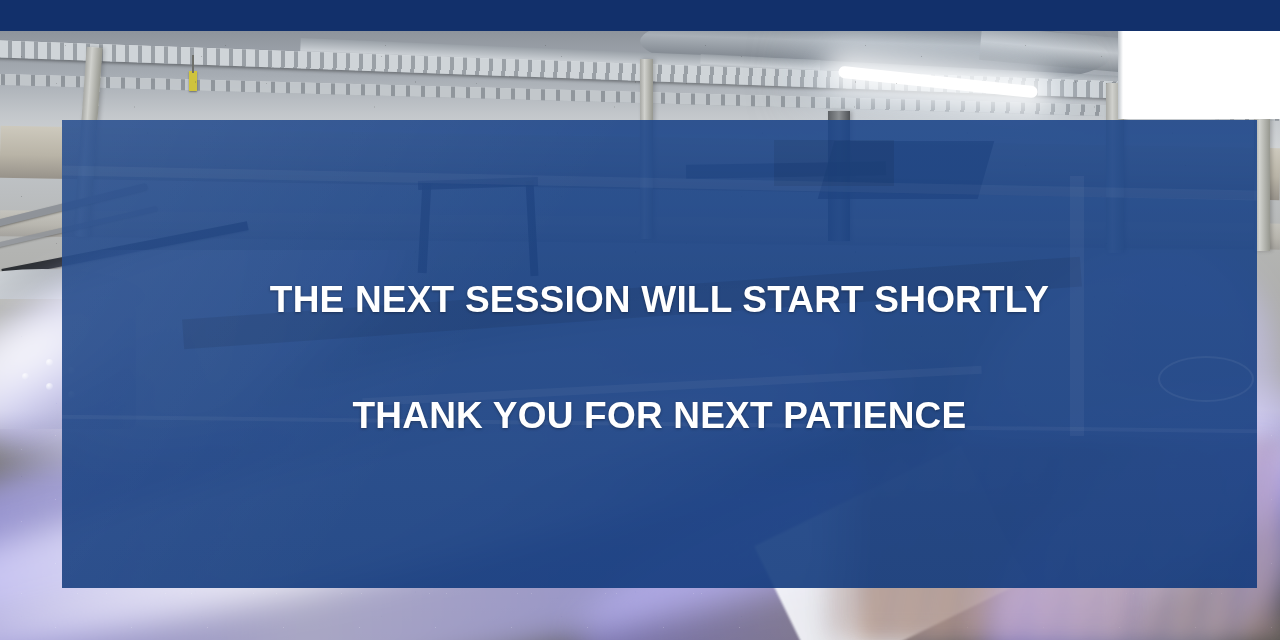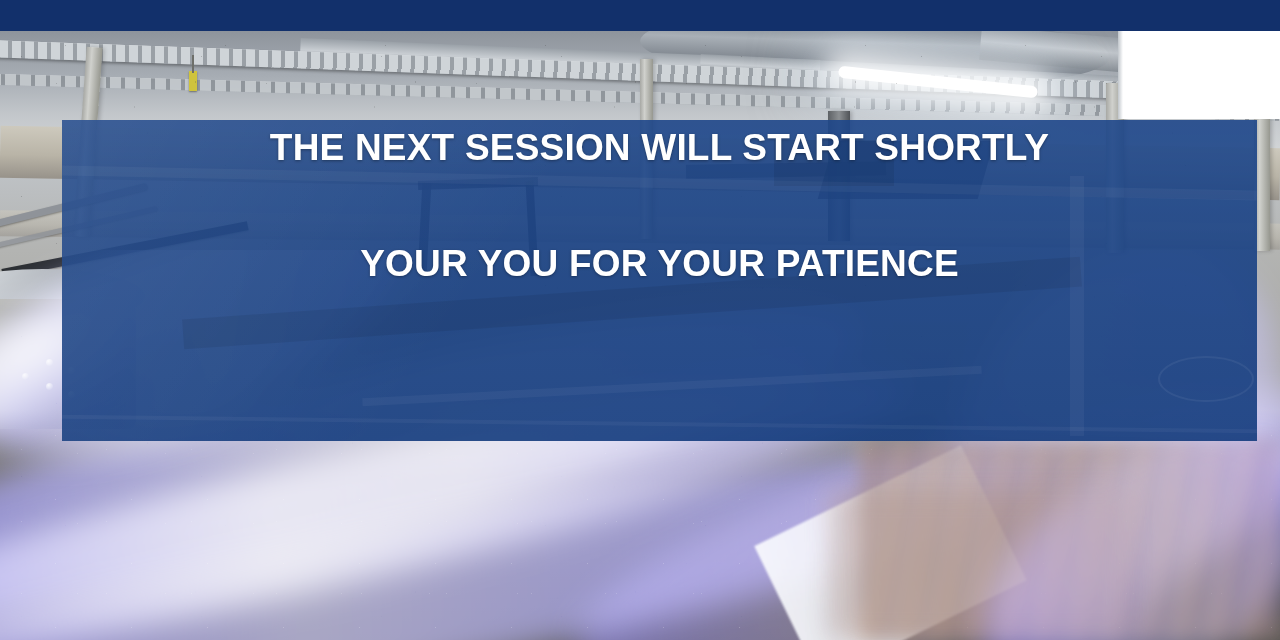--- a/index.html
+++ b/index.html
@@ -297,26 +297,26 @@
     position: absolute;
     left: 0; top: 0;
     width: 5px; height: 100%;
     background: linear-gradient(to right, rgba(140,150,160,.55), rgba(255,255,255,0));
   }
 
   
   .panel {
     position: absolute;
     left: 62px; top: 120px;
-    width: 1195px; height: 321px;
+    width: 1195px; height: 468px;
     background: rgba(21,63,133,.90);
     z-index: 30;
     display: flex;
     flex-direction: column;
-    justify-content: flex-start;
+    justify-content: center;
     align-items: center;
   }
   .panel-sheen {
     position: absolute;
     inset: 0;
     pointer-events: none;
     background:
       linear-gradient(125deg, rgba(255,255,255,.07) 0%, rgba(255,255,255,0) 38%),
       linear-gradient(to bottom, rgba(255,255,255,.035) 0%, rgba(0,0,0,.05) 100%);
   }
@@ -449,20 +449,20 @@
     <div class="ghost" style="left:0; top:58px; width:100%; height:10px; transform:rotate(1.2deg);"></div>
     <div class="ghost-dark" style="left:120px; top:168px; width:900px; height:30px; transform:rotate(-4deg);"></div>
     <div class="ghost" style="left:300px; top:262px; width:620px; height:8px; transform:rotate(-3deg);"></div>
     <div class="ghost-dark" style="left:712px; top:20px; width:120px; height:46px;"></div>
     <div class="ghost-ellipse" style="left:1096px; top:236px; width:92px; height:42px;"></div>
     <div class="ghost" style="left:1008px; top:56px; width:14px; height:260px;"></div>
     <div class="ghost" style="left:0; top:302px; width:100%; height:4px; transform:rotate(0.7deg);"></div>
 
     <div class="headline-wrap">
       <h1 class="headline line1">THE NEXT SESSION WILL START SHORTLY</h1>
-      <h1 class="headline line2">YOUR YOU FOR YOUR PATIENCE</h1>
+      <h1 class="headline line2">THANK YOU FOR NEXT PATIENCE</h1>
     </div>
   </div>
 
   <div class="white-corner"></div>
 
 
 </div>
 
 </body></html>

